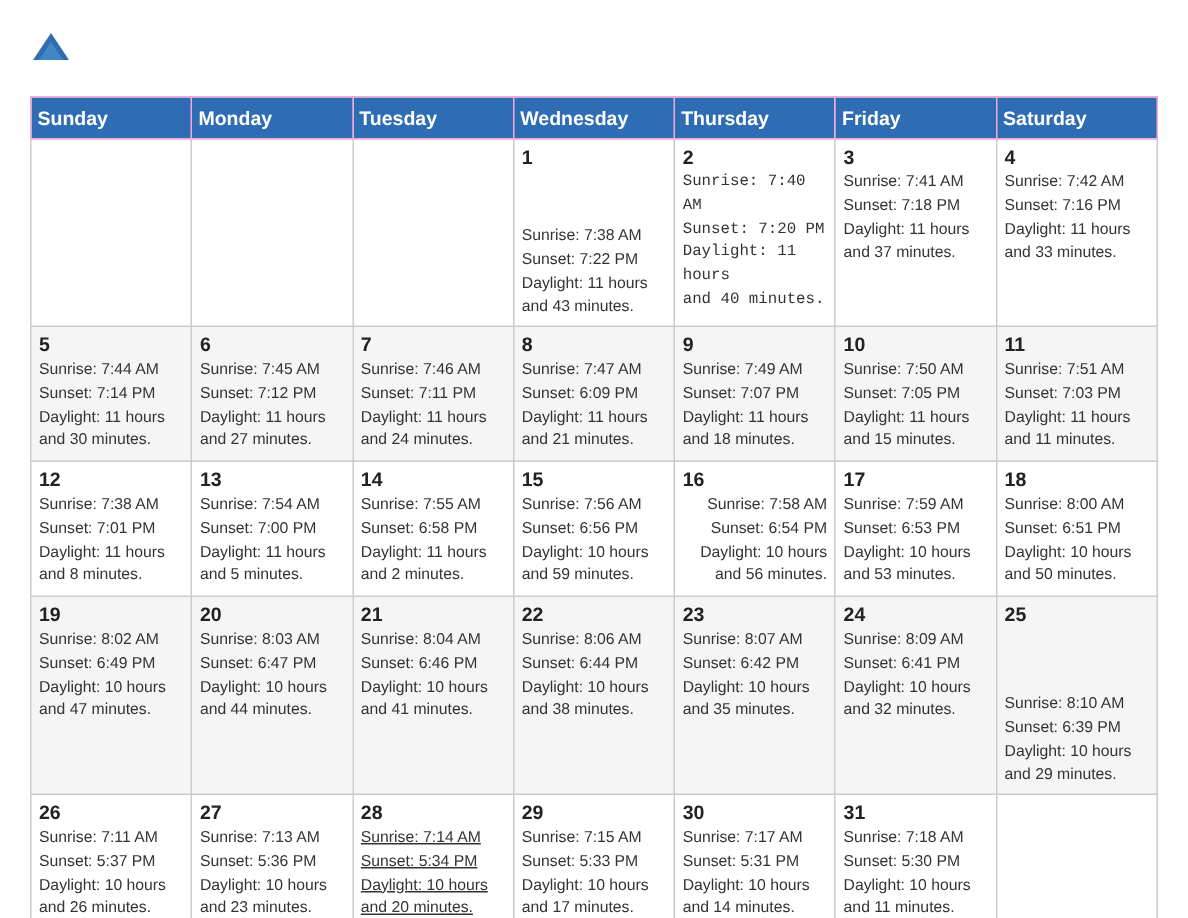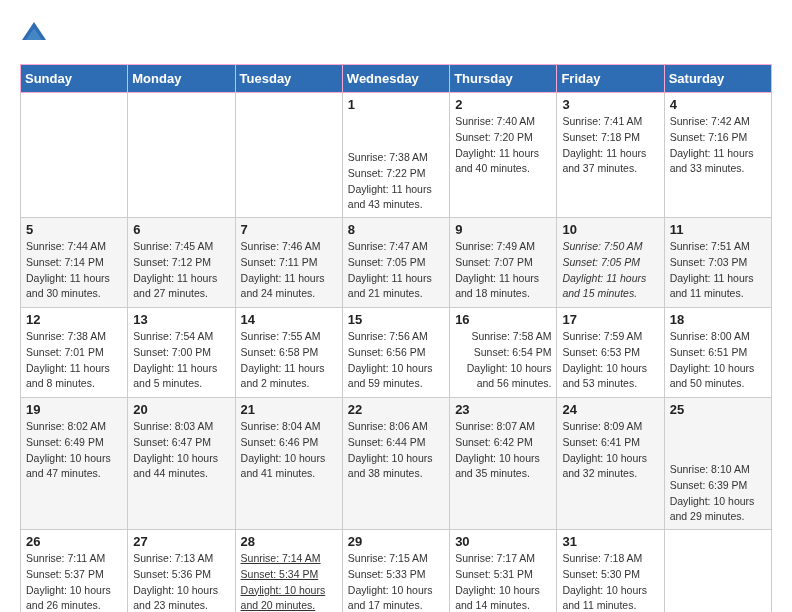--- a/index.html
+++ b/index.html
@@ -125,21 +125,21 @@
         <td class="empty"></td>
         <td>
           <span class="day-num">1</span>
           <div class="day-info" style="white-space: pre-line; margin-top: 38px;">Sunrise: 7:38 AM
 Sunset: 7:22 PM
 Daylight: 11 hours
 and 43 minutes.</div>
         </td>
         <td>
           <span class="day-num">2</span>
-          <div class="day-info" style="white-space: pre-line;">Sunrise: 7:40 AM
+          <div class="day-info" style="white-space: pre-line; font-family: Liberation Mono, monospace;">Sunrise: 7:40 AM
 Sunset: 7:20 PM
 Daylight: 11 hours
 and 40 minutes.</div>
         </td>
         <td>
           <span class="day-num">3</span>
           <div class="day-info" style="white-space: pre-line;">Sunrise: 7:41 AM
 Sunset: 7:18 PM
 Daylight: 11 hours
 and 37 minutes.</div>
@@ -170,34 +170,34 @@
         <td>
           <span class="day-num">7</span>
           <div class="day-info" style="white-space: pre-line;">Sunrise: 7:46 AM
 Sunset: 7:11 PM
 Daylight: 11 hours
 and 24 minutes.</div>
         </td>
         <td>
           <span class="day-num">8</span>
           <div class="day-info" style="white-space: pre-line;">Sunrise: 7:47 AM
-Sunset: 7:05 PM
+Sunset: 6:09 PM
 Daylight: 11 hours
 and 21 minutes.</div>
         </td>
         <td>
           <span class="day-num">9</span>
           <div class="day-info" style="white-space: pre-line;">Sunrise: 7:49 AM
 Sunset: 7:07 PM
 Daylight: 11 hours
 and 18 minutes.</div>
         </td>
         <td>
           <span class="day-num">10</span>
-          <div class="day-info" style="white-space: pre-line; font-style: italic;">Sunrise: 7:50 AM
+          <div class="day-info" style="white-space: pre-line;">Sunrise: 7:50 AM
 Sunset: 7:05 PM
 Daylight: 11 hours
 and 15 minutes.</div>
         </td>
         <td>
           <span class="day-num">11</span>
           <div class="day-info" style="white-space: pre-line;">Sunrise: 7:51 AM
 Sunset: 7:03 PM
 Daylight: 11 hours
 and 11 minutes.</div>

